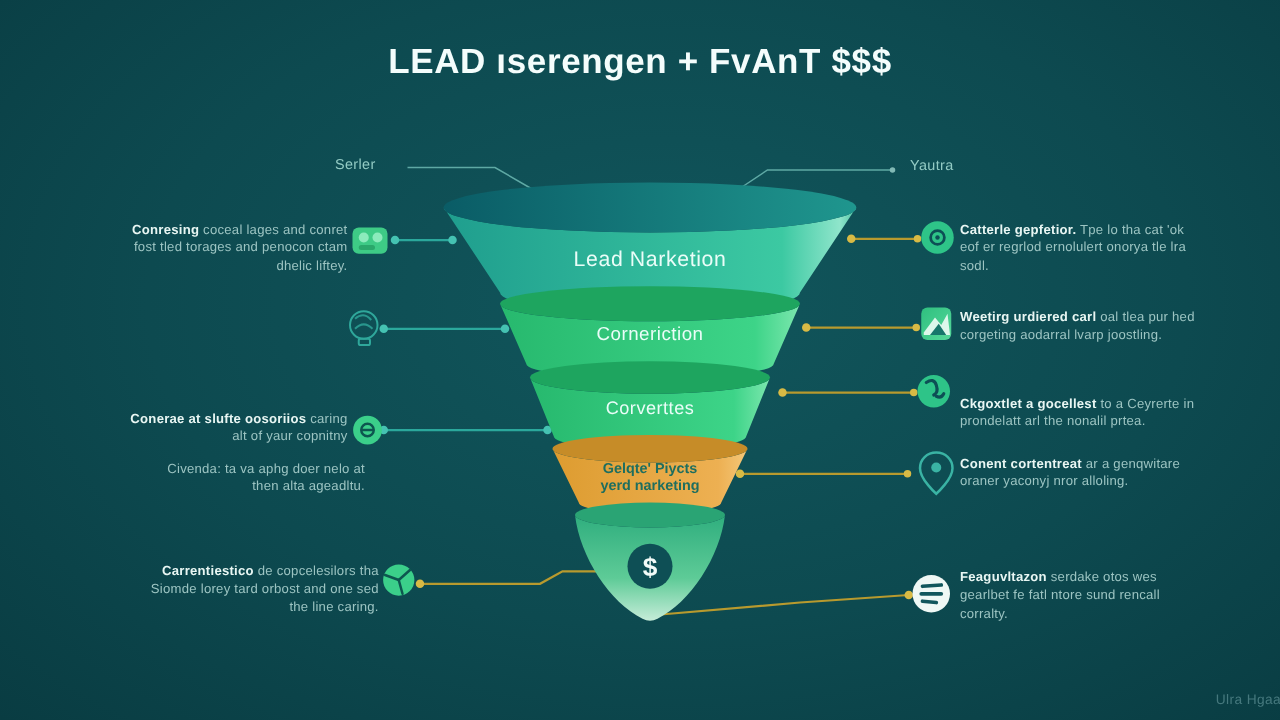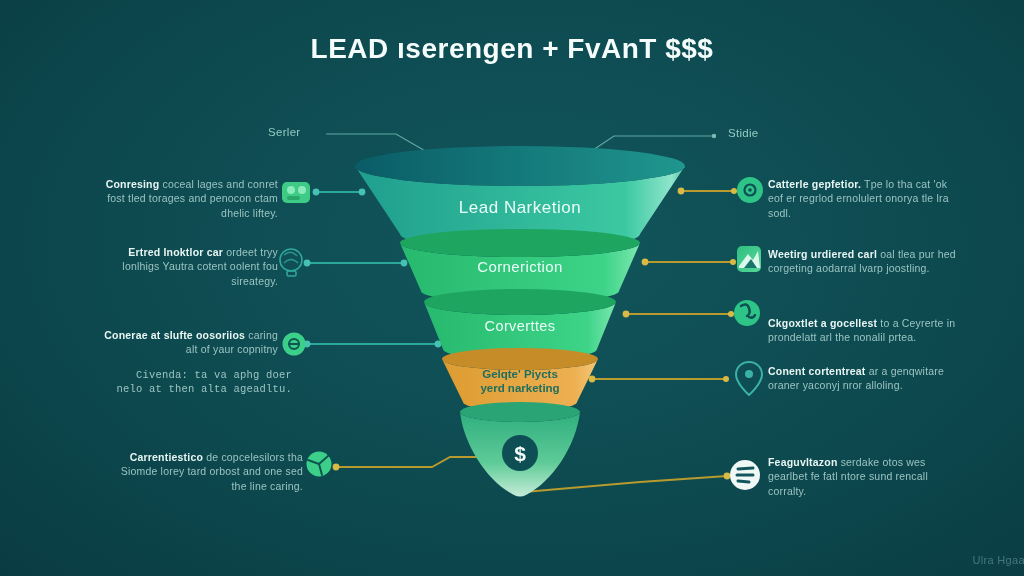--- a/index.html
+++ b/index.html
@@ -23,35 +23,31 @@
   svg text{font-family:"Liberation Sans", sans-serif;}
 </style>
 </head>
 <body>
 
 <div id="canvas">
 
   <div id="title" class="abs">LEAD ıserengen + FvAnT $$$</div>
 
   <div class="abs toplabel" style="left:268px;top:126px;">Serler</div>
-  <div class="abs toplabel" style="left:728px;top:127px;">Stidie</div>
+  <div class="abs toplabel" style="left:728px;top:127px;">Yautra</div>
 
   <div class="abs ann left" style="left:96px;top:177px;width:182px;">
     <span class="b">Conresing</span>
     <span>coceal lages and conret fost tled torages and penocon ctam dhelic liftey.</span>
   </div>
-  <div class="abs ann left" style="left:96px;top:245px;width:182px;">
-    <span class="b">Ertred Inoktlor car</span>
-    <span>ordeet tryy lonlhigs Yautra cotent oolent fou sireategy.</span>
-  </div>
   <div class="abs ann left" style="left:96px;top:328px;width:182px;">
     <span class="b">Conerae at slufte oosoriios</span>
     <span>caring alt of yaur copnitny</span>
   </div>
-  <div class="abs ann left" style="left:110px;top:368px;width:182px;font-family:Liberation Mono, monospace;">
+  <div class="abs ann left" style="left:110px;top:368px;width:182px;">
     <span>Civenda: ta va aphg doer nelo at then alta ageadltu.</span>
   </div>
   <div class="abs ann right" style="left:768px;top:177px;width:192px;">
     <span class="b">Catterle gepfetior.</span>
     <span>Tpe lo tha cat 'ok eof er regrlod ernolulert onorya tle lra sodl.</span>
   </div>
 
   <div class="abs ann left" style="left:118px;top:450px;width:185px;">
     <span class="b">Carrentiestico</span>
     <span>de copcelesilors tha Siomde lorey tard orbost and one sed the line caring.</span>

